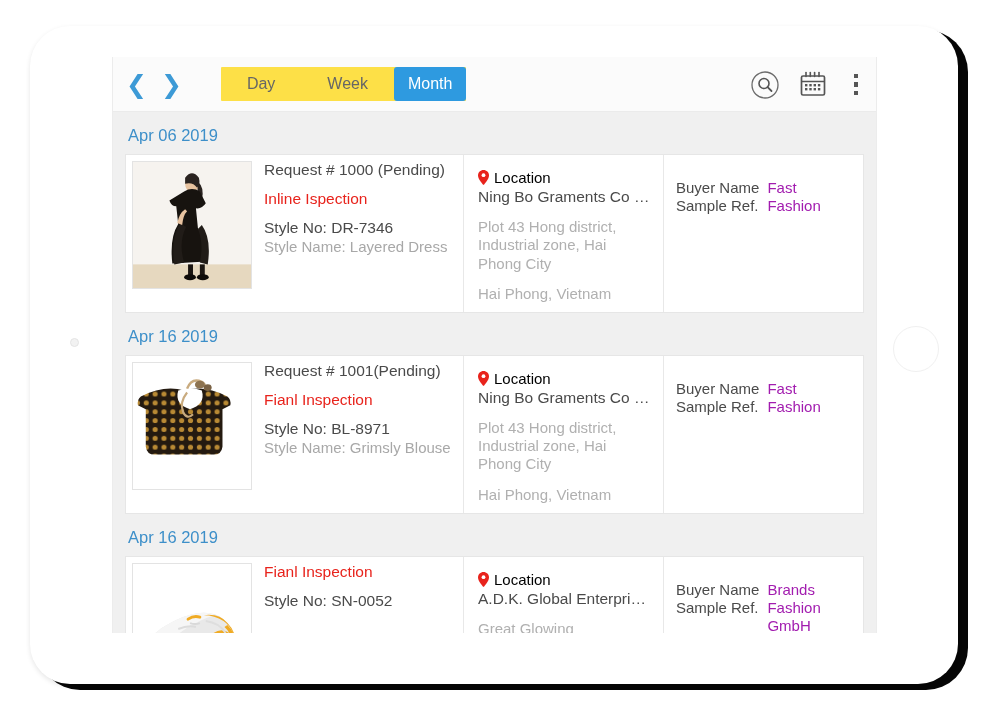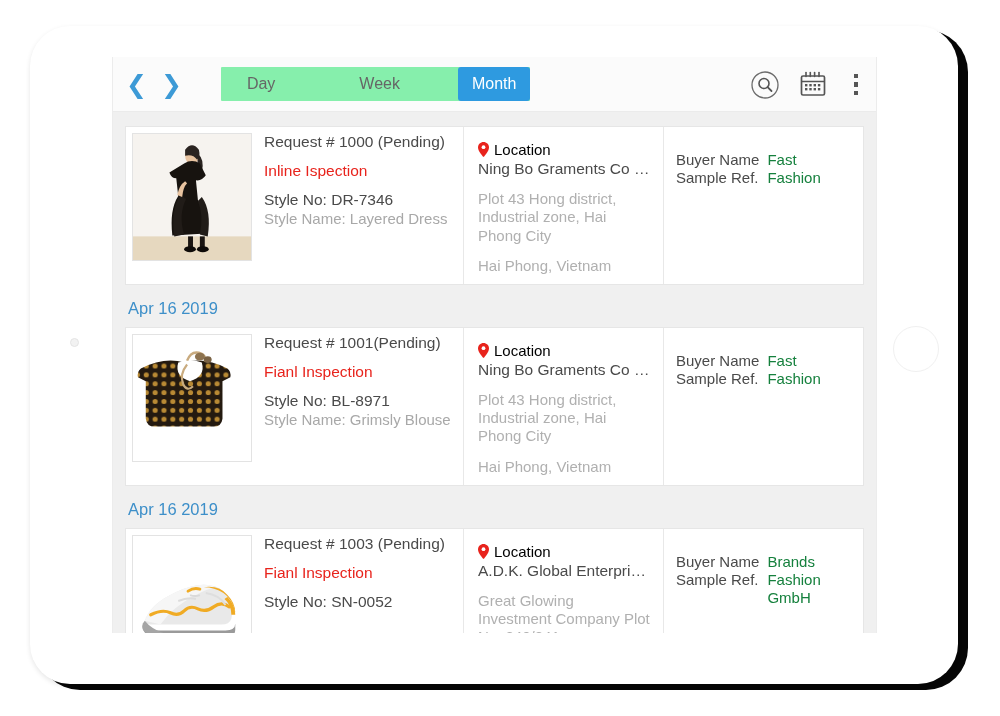--- a/index.html
+++ b/index.html
@@ -106,24 +106,23 @@
 
   .date-range {
     font-size: 16.5px;
     color: #555;
     white-space: nowrap;
   }
 
   .seg-wrap {
     margin-left: 36px;
     display: flex;
-    background: #86efac;
+    background: #fde047;
     height: 34px;
     border-radius: 1px;
-    gap: 32px;
   }
 
   .seg {
     font-size: 16px;
     color: #666;
     padding: 0 26px;
     height: 34px;
     line-height: 34px;
     cursor: pointer;
     white-space: nowrap;
@@ -290,21 +289,21 @@
 
   .buyer-labels {
     font-size: 15px;
     color: #4a4a4a;
     line-height: 1.2;
     white-space: nowrap;
   }
 
   .buyer-value {
     font-size: 15px;
-    color: #15803d;
+    color: #a21caf;
     line-height: 1.2;
   }
 
   
   .vscroll {
     position: absolute;
     right: 0;
     top: 0;
     width: 4px;
     height: 100%;
@@ -370,20 +369,21 @@
           <i></i>
           <i></i>
           <i></i>
         </span>
       </div>
     </div>
 
     <div class="content">
 
       <div class="day-group">
+        <div class="day-label">Apr 06 2019</div>
 
         <div class="card">
           <div class="thumb-cell">
             <div class="thumb">
               <svg viewBox="0 0 120 128" preserveAspectRatio="none">
                 <rect width="120" height="128" fill="#f6f3ef"></rect>
                 <rect y="104" width="120" height="24" fill="#e6d8bf"></rect>
                 <ellipse cx="60" cy="22" rx="7" ry="9" fill="#e8c3a0"></ellipse>
                 <path d="M53 16 q7 -9 14 0 q2 8 -2 10 q-4 -6 -12 -4 z" fill="#2a2320"></path>
                 <path d="M66 20 q7 6 4 18 q-2 6 -5 2 z" fill="#2a2320"></path>
@@ -504,21 +504,20 @@
                 <path d="M18 80 q12 -6 20 -2 q8 4 14 -2 q6 -6 14 -2 q8 4 16 -2 q8 -6 16 0" fill="none" stroke="#f0ab24" stroke-width="3.2" stroke-linecap="round"></path>
                 <path d="M56 56 q6 -4 12 -2" fill="none" stroke="#f0ab24" stroke-width="3" stroke-linecap="round"></path>
                 <path d="M58 60 q5 2 10 0" fill="none" stroke="#d9d9d9" stroke-width="2"></path>
                 <path d="M46 66 q10 -4 18 -2" fill="none" stroke="#dcdcdc" stroke-width="2"></path>
                 <path d="M74 58 q14 2 20 12" fill="none" stroke="#dedede" stroke-width="2"></path>
               </svg>
             </div>
           </div>
 
           <div class="info-cell">
-            <div class="req-line">Request # 1003 (Pending)</div>
             <div class="insp-line">Fianl Inspection</div>
             <div class="style-no">Style No: SN-0052</div>
 
           </div>
 
           <div class="loc-cell">
             <div class="loc-head">
               <span class="pin">
                 <svg width="11" height="15" viewBox="0 0 11 15">
                   <path d="M5.5 0 C2.5 0 0 2.4 0 5.4 C0 9.4 5.5 15 5.5 15 C5.5 15 11 9.4 11 5.4 C11 2.4 8.5 0 5.5 0 Z" fill="#e8231c"></path>

